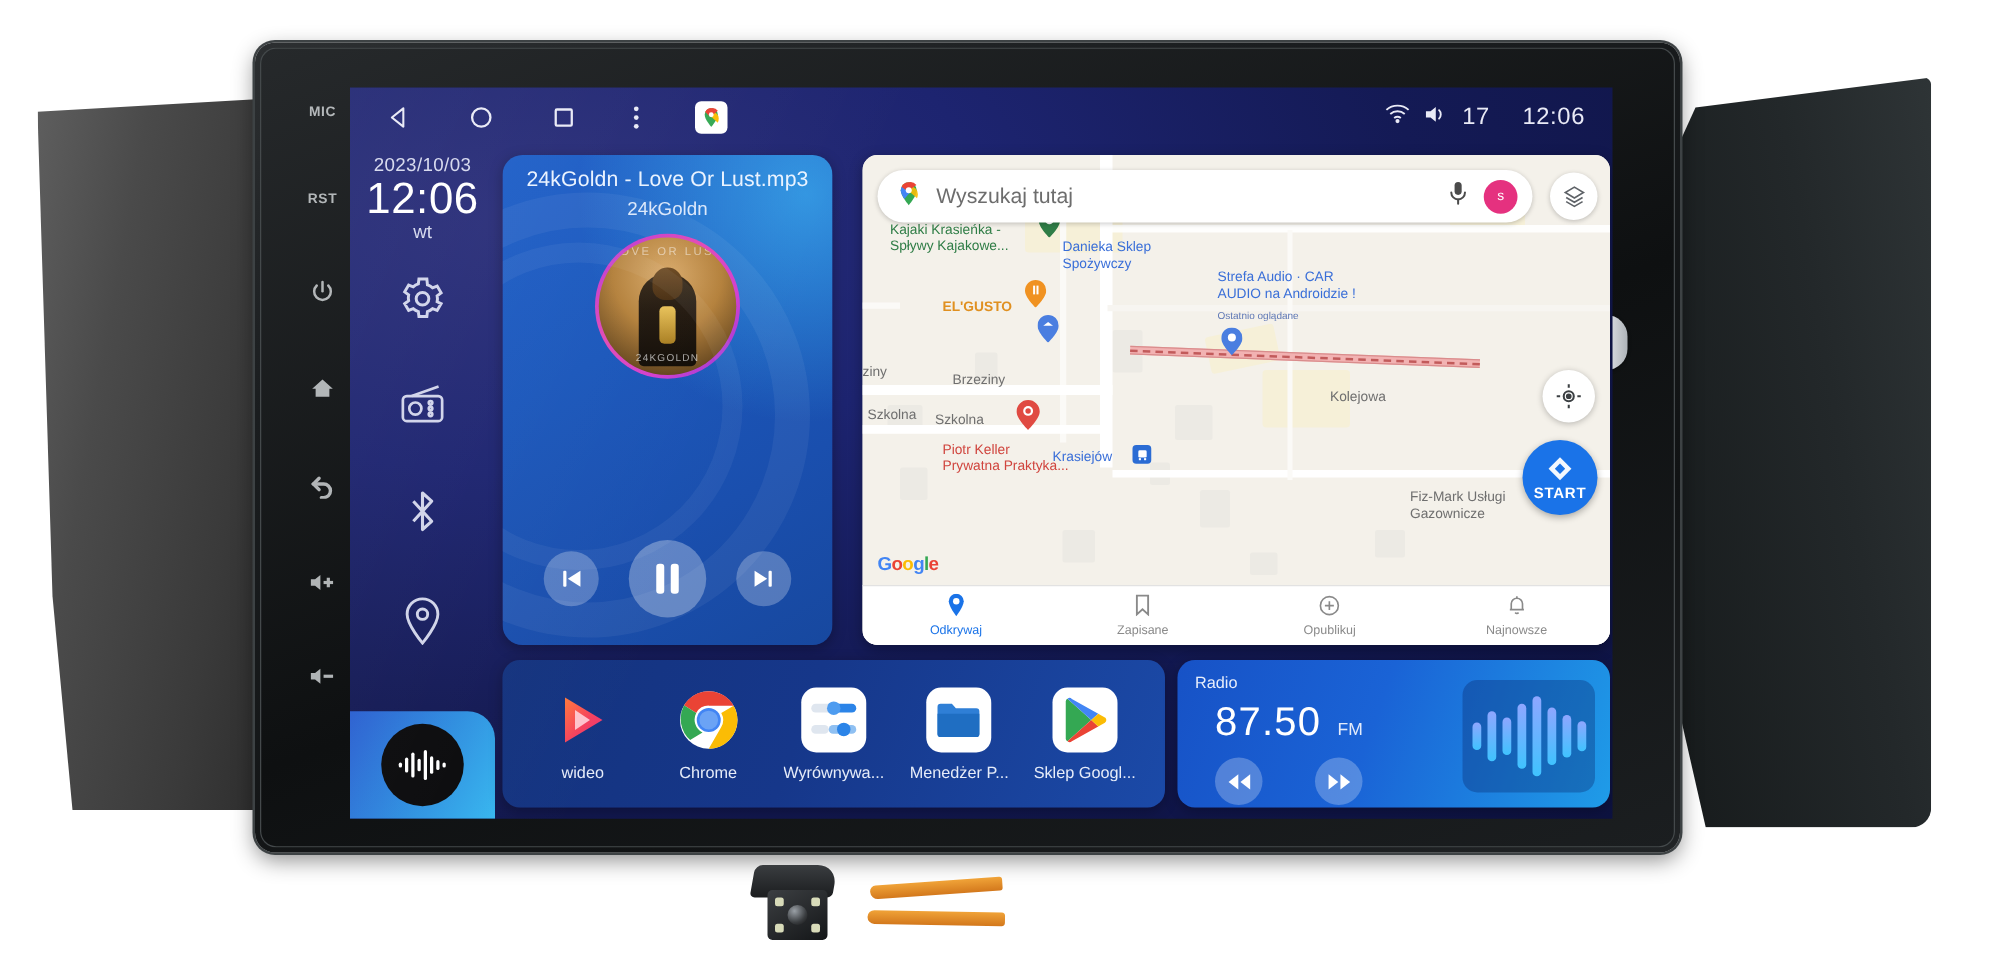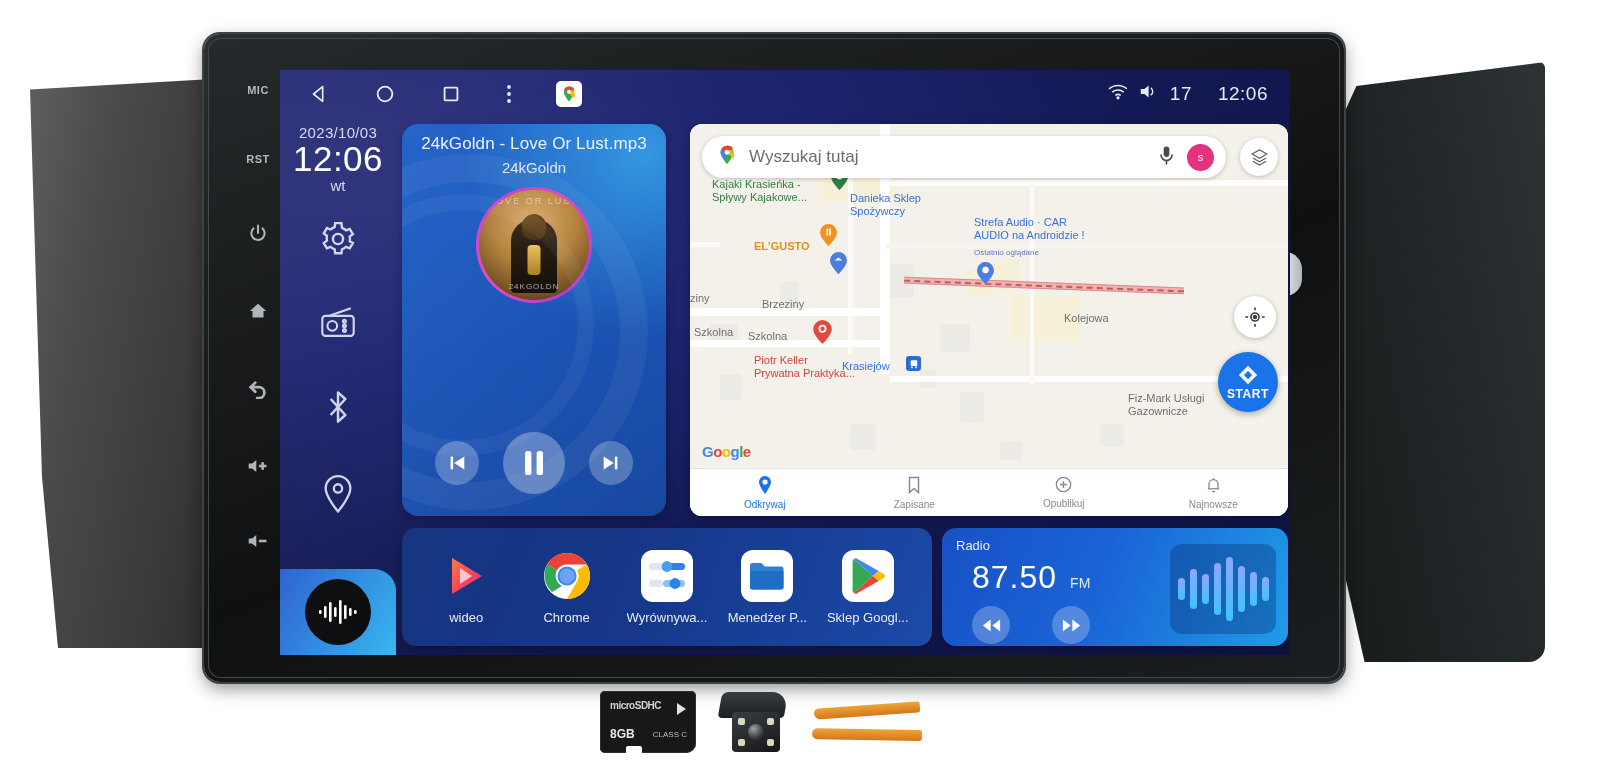--- a/index.html
+++ b/index.html
@@ -822,26 +822,20 @@
           <div class="bar" style="height: 64px;"></div>
           <div class="bar" style="height: 46px;"></div>
           <div class="bar" style="height: 34px;"></div>
           <div class="bar" style="height: 24px;"></div>
         </div>
     </div>
 
   </div>
 
   <div class="accessories">
-    <div class="sd-card">
-      <div class="sd-top">microSDHC</div>
-      <div class="sd-arrow"></div>
-      <div class="sd-cap">8GB</div>
-      <div class="sd-cls">CLASS C</div>
-    </div>
 
     <div class="camera">
       <div class="cam-bracket"></div>
       <div class="cam-body">
         <div class="cam-lens"></div>
         <div class="led" style="top:6px;left:6px;"></div>
         <div class="led" style="top:6px;right:6px;"></div>
         <div class="led" style="bottom:6px;left:6px;"></div>
         <div class="led" style="bottom:6px;right:6px;"></div>
       </div>

